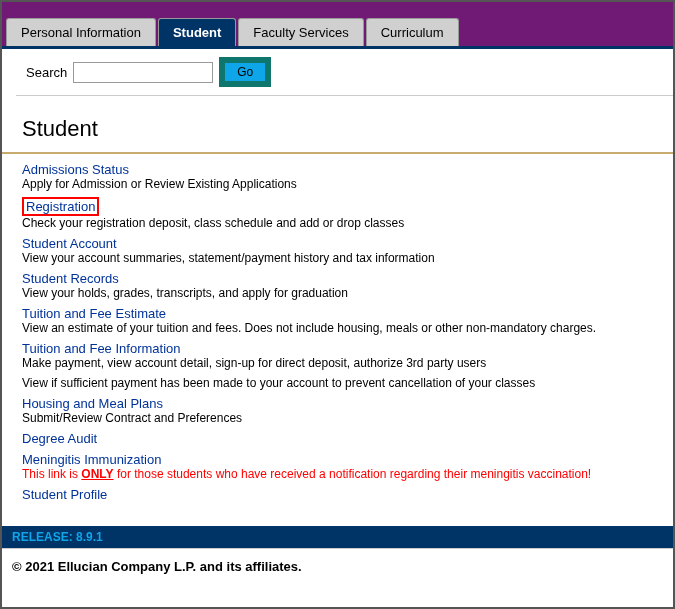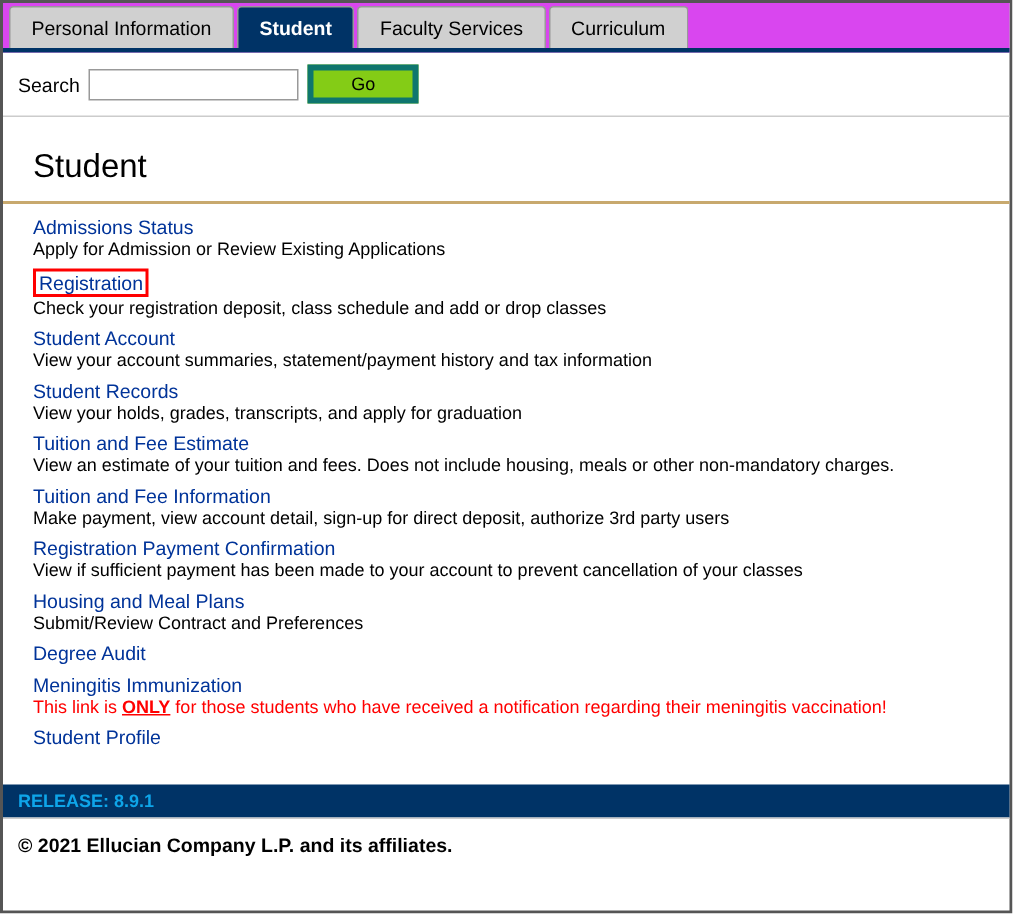--- a/index.html
+++ b/index.html
@@ -7,23 +7,23 @@
       font-family: Arial, sans-serif;
       font-size: 13px;
       background: #fff;
       color: #000;
       width: 675px;
     }
 
     
     .nav-tabs {
       display: flex;
-      background: #d946ef;
+      background: #701a75;
       border-bottom: 3px solid #003366;
-      padding-top: 2px;
+      padding-top: 16px;
       padding-left: 4px;
       gap: 2px;
     }
     .nav-tab {
       padding: 6px 14px;
       font-size: 13px;
       cursor: pointer;
       background: #d0d0d0;
       border: 1px solid #999;
       border-bottom: none;
@@ -37,34 +37,35 @@
       font-weight: bold;
     }
 
     
     .search-bar {
       display: flex;
       align-items: center;
       padding: 8px 10px;
       gap: 6px;
       border-bottom: 1px solid #ccc;
+      margin-left: 14px;
     }
     .search-label {
       font-size: 13px;
     }
     .search-input {
       border: 1px solid #999;
       padding: 2px 4px;
       font-size: 13px;
       width: 140px;
     }
     .search-button {
-      border: 4px solid #0f766e;
-      background: #84cc16;
-      padding: 2px 25px;
+      border: 6px solid #0f766e;
+      background: #0ea5e9;
+      padding: 2px 12px;
       font-size: 12px;
       cursor: pointer;
     }
 
     
     .page-title {
       font-size: 22px;
       font-weight: normal;
       padding: 20px 20px 10px 20px;
       color: #000;
@@ -176,21 +177,20 @@
         <a class="menu-item-link">Tuition and Fee Estimate</a>
         <span class="menu-item-desc">View an estimate of your tuition and fees. Does not include housing, meals or other non-mandatory charges.</span>
       </div>
 
       <div class="menu-item">
         <a class="menu-item-link">Tuition and Fee Information</a>
         <span class="menu-item-desc">Make payment, view account detail, sign-up for direct deposit, authorize 3rd party users</span>
       </div>
 
       <div class="menu-item">
-        <a class="menu-item-link">Registration Payment Confirmation</a>
         <span class="menu-item-desc">View if sufficient payment has been made to your account to prevent cancellation of your classes</span>
       </div>
 
       <div class="menu-item">
         <a class="menu-item-link">Housing and Meal Plans</a>
         <span class="menu-item-desc">Submit/Review Contract and Preferences</span>
       </div>
 
 
       <div class="menu-item">

